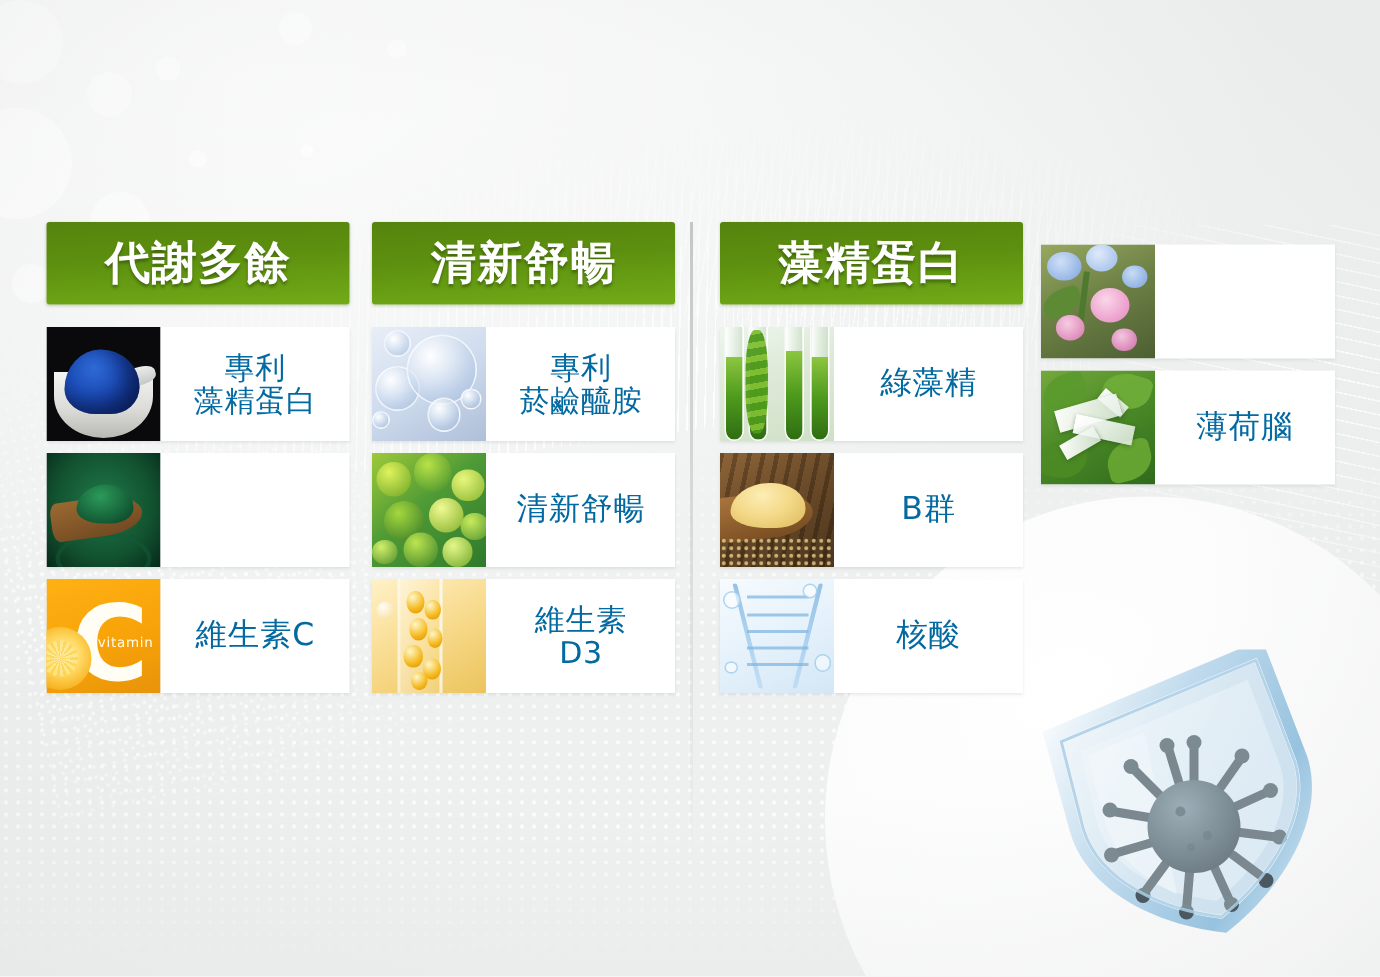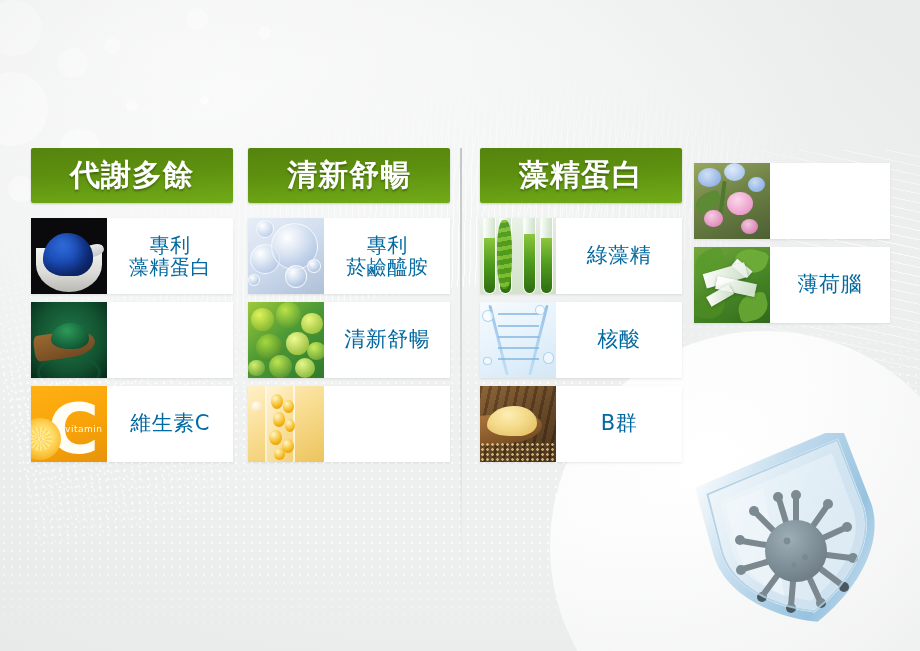--- a/index.html
+++ b/index.html
@@ -528,40 +528,54 @@
               <div class="pill p1"></div>
                 <div class="pill p2"></div>
                 <div class="pill p3"></div>
               <div class="pill p4"></div>
                 <div class="pill p5"></div>
                 <div class="pill p6"></div>
               <div class="pill p7"></div>
                 <div class="bubz"></div>
             </div>
           </div>
+          <div class="card-label two-line">維生素
+D3</div>
         </div>
 
       </div>
     </div>
 
     <div class="col col-3">
       <div class="col-header">藻精蛋白</div>
       <div class="card-list">
 
         <div class="card">
           <div class="card-thumb">
             <div class="art art-tubes">
               <div class="tube t1"></div>
                 <div class="tube t2"></div>
               <div class="strand"></div>
               <div class="tube t3"></div>
                 <div class="tube t4"></div>
             </div>
           </div>
           <div class="card-label">綠藻精</div>
+        </div>
+
+        <div class="card">
+          <div class="card-thumb">
+            <div class="art art-bpowder">
+              <div class="woodlines"></div>
+                <div class="wspoon"></div>
+              <div class="ypile"></div>
+                <div class="scatter"></div>
+            </div>
+          </div>
+          <div class="card-label">B群</div>
         </div>
 
         <div class="card">
           <div class="card-thumb">
             <div class="art art-dna">
               <div class="helix">
                 <div class="rail r1"></div>
                   <div class="rail r2"></div>
                 <div class="rung" style="top:12%"></div>
                 <div class="rung" style="top:28%"></div>
@@ -569,32 +583,20 @@
                 <div class="rung" style="top:60%"></div>
                 <div class="rung" style="top:76%"></div>
               </div>
               <div class="bubs db1"></div>
                 <div class="bubs db2"></div>
               <div class="bubs db3"></div>
                 <div class="bubs db4"></div>
             </div>
           </div>
           <div class="card-label">核酸</div>
-        </div>
-
-        <div class="card">
-          <div class="card-thumb">
-            <div class="art art-bpowder">
-              <div class="woodlines"></div>
-                <div class="wspoon"></div>
-              <div class="ypile"></div>
-                <div class="scatter"></div>
-            </div>
-          </div>
-          <div class="card-label">B群</div>
         </div>
 
       </div>
     </div>
 
     <div class="col col-4">
       <div class="card-list">
 
         <div class="card">
           <div class="card-thumb">

